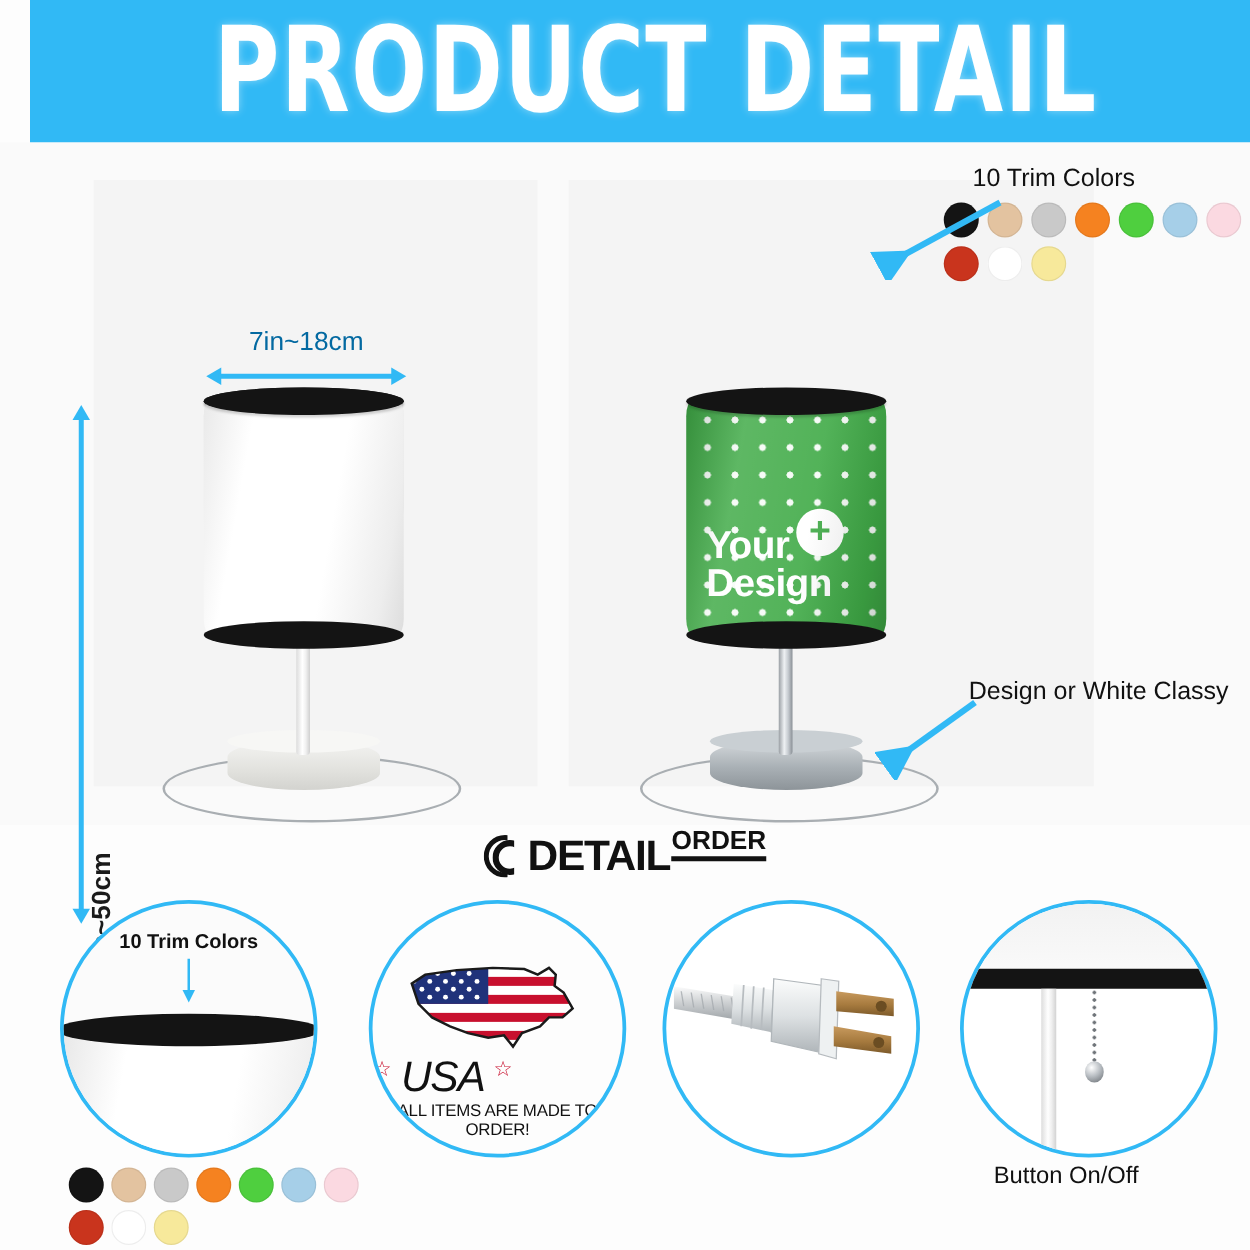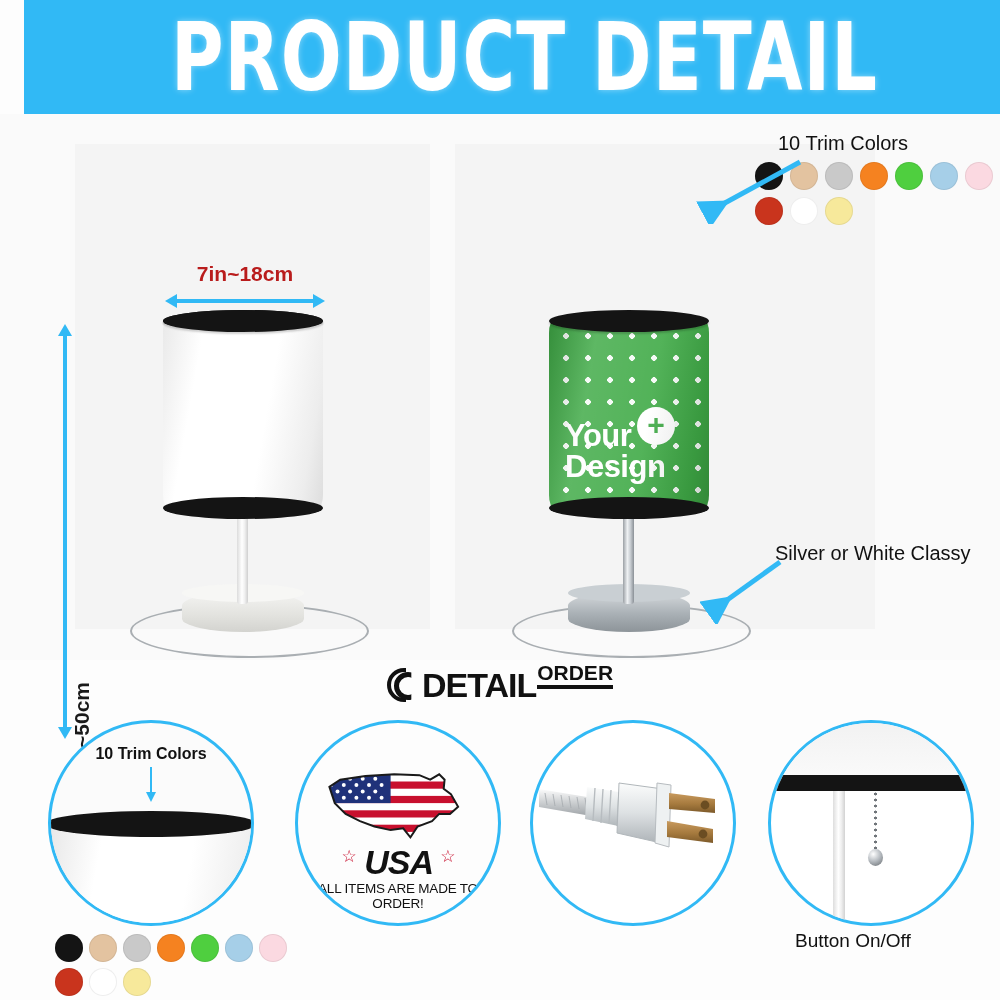--- a/index.html
+++ b/index.html
@@ -29,21 +29,21 @@
   .panel-tint{position:absolute;background:#f4f4f4;}
 
   
   .dim-h{position:absolute;left:165px;top:180px;width:160px;height:14px;}
   .dim-h .bar{position:absolute;left:10px;right:10px;top:5px;height:4px;background:#31b9f5;}
   .dim-h .head{position:absolute;top:0;width:0;height:0;
     border-top:7px solid transparent;border-bottom:7px solid transparent;}
   .dim-h .head.l{left:0;border-right:12px solid #31b9f5;}
   .dim-h .head.r{right:0;border-left:12px solid #31b9f5;}
   .dim-h-label{position:absolute;left:165px;top:148px;width:160px;text-align:center;
-    font-size:21px;color:#b91c1c;font-weight:700;white-space:nowrap;}
+    font-size:21px;color:#0369a1;font-weight:400;white-space:nowrap;}
 
   .dim-v{position:absolute;left:58px;top:210px;width:14px;height:415px;}
   .dim-v .bar{position:absolute;top:10px;bottom:10px;left:5px;width:4px;background:#31b9f5;}
   .dim-v .head{position:absolute;left:0;width:0;height:0;
     border-left:7px solid transparent;border-right:7px solid transparent;}
   .dim-v .head.t{top:0;border-bottom:12px solid #31b9f5;}
   .dim-v .head.b{bottom:0;border-top:12px solid #31b9f5;}
   .dim-v-label{position:absolute;left:-56px;top:400px;width:160px;text-align:center;
     font-size:21px;color:#1a1a1a;font-weight:600;white-space:nowrap;
     transform:rotate(-90deg);transform-origin:center;}
@@ -128,22 +128,22 @@
   .mini-arrow::after{content:"";position:absolute;left:-4px;bottom:-9px;width:0;height:0;
     border-left:5px solid transparent;border-right:5px solid transparent;
     border-top:10px solid #31b9f5;}
 
   
   .usa-script{position:absolute;top:18px;left:0;right:0;text-align:center;
     font-family:"DejaVu Serif","Liberation Serif",serif;font-style:italic;font-weight:bold;
     font-size:19px;color:#111;line-height:1;}
   .usa-script small{display:block;font-size:13px;margin-top:1px;margin-left:34px;}
   .usa-map{position:absolute;left:26px;top:44px;width:144px;height:74px;}
-  .usa-big{position:absolute;top:122px;left:0;right:0;text-align:center;
-    font-weight:bold;font-style:italic;font-size:34px;color:#111;line-height:1;
+  .usa-big{position:absolute;top:122px;left:0;right:0;text-align:left;
+    font-weight:normal;font-style:italic;font-size:34px;color:#111;line-height:1;
     letter-spacing:-1px;}
   .usa-star{color:#c8102e;font-size:17px;font-style:normal;vertical-align:12px;}
   .usa-sub{position:absolute;top:158px;left:0;right:0;text-align:center;
     font-weight:normal;font-size:13.5px;color:#111;letter-spacing:-.2px;}
 
   
   .plug-wrap{position:absolute;left:6px;top:24px;width:184px;height:140px;}
 
   
   .sw-shade{position:absolute;left:-18px;right:-18px;top:0;height:56px;
@@ -253,21 +253,21 @@
 
     <svg class="arrow-diag" style="left:690px;top:40px;" width="120" height="70" viewBox="0 0 120 70">
       <defs>
           <marker id="ah1" markerWidth="6" markerHeight="6" refX="4" refY="3" orient="auto">
         <path d="M6,0 L6,6 L0,3 z" fill="#31b9f5"></path>
           </marker>
         </defs>
       <line x1="110" y1="8" x2="22" y2="56" stroke="#31b9f5" stroke-width="5" marker-end="url(#ah1)"></line>
     </svg>
 
-    <div class="callout-text" style="left:775px;top:428px;">Silver or White Classy</div>
+    <div class="callout-text" style="left:775px;top:428px;">Design or White Classy</div>
     <svg class="arrow-diag" style="left:700px;top:440px;" width="90" height="70" viewBox="0 0 90 70">
       <defs>
           <marker id="ah2" markerWidth="6" markerHeight="6" refX="4" refY="3" orient="auto">
         <path d="M6,0 L6,6 L0,3 z" fill="#31b9f5"></path>
           </marker>
         </defs>
       <line x1="80" y1="8" x2="16" y2="54" stroke="#31b9f5" stroke-width="5" marker-end="url(#ah2)"></line>
     </svg>
   </div>
 

